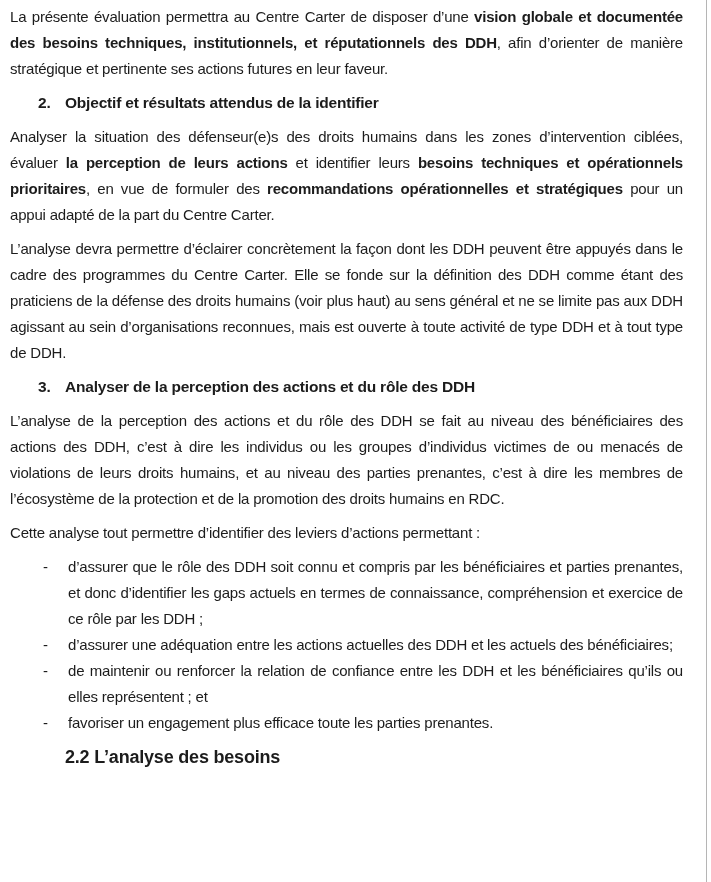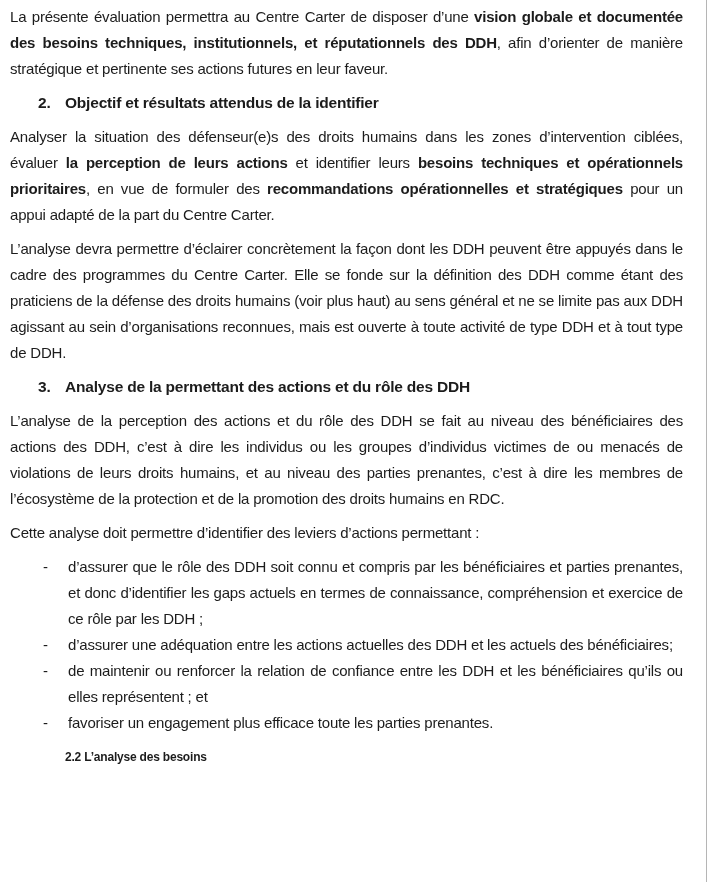--- a/index.html
+++ b/index.html
@@ -49,21 +49,21 @@
   .bullet .b-marker {
     flex: none;
     width: 25px;
     margin-left: 33px;
   }
   .bullet .b-text {
     flex: 1;
     text-align: justify;
   }
   .sub-heading {
-    font-size: 12px;
+    font-size: 18px;
     font-weight: bold;
     line-height: 26px;
     letter-spacing: -0.2px;
     margin: 6px 0 0 55px;
   }
   .bold-run { font-weight: bold; }
   .right-edge {
     position: absolute;
     top: 0;
     right: 4px;
@@ -79,24 +79,24 @@
   <div id="doc">
       <p class="para"><span>La présente évaluation permettra au Centre Carter de disposer d’une </span><span class="bold-run">vision globale et documentée des besoins techniques, institutionnels, et réputationnels des DDH</span><span>, afin d’orienter de manière stratégique et pertinente ses actions futures en leur faveur.</span></p>
       <div class="heading">
         <span class="h-num">2.</span>
         <span class="h-text">Objectif et résultats attendus de la identifier</span>
       </div>
       <p class="para"><span>Analyser la situation des défenseur(e)s des droits humains dans les zones d’intervention ciblées, évaluer </span><span class="bold-run">la perception de leurs actions</span><span> et identifier leurs </span><span class="bold-run">besoins techniques et opérationnels prioritaires</span><span>, en vue de formuler des </span><span class="bold-run">recommandations opérationnelles et stratégiques</span><span> pour un appui adapté de la part du Centre Carter.</span></p>
       <p class="para"><span>L’analyse devra permettre d’éclairer concrètement la façon dont les DDH peuvent être appuyés dans le cadre des programmes du Centre Carter. Elle se fonde sur la définition des DDH comme étant des praticiens de la défense des droits humains (voir plus haut) au sens général et ne se limite pas aux DDH agissant au sein d’organisations reconnues, mais est ouverte à toute activité de type DDH et à tout type de DDH.</span></p>
       <div class="heading">
         <span class="h-num">3.</span>
-        <span class="h-text">Analyse de la permettant des actions et du rôle des DDH</span>
+        <span class="h-text">Analyser de la perception des actions et du rôle des DDH</span>
       </div>
       <p class="para"><span>L’analyse de la perception des actions et du rôle des DDH se fait au niveau des bénéficiaires des actions des DDH, c’est à dire les individus ou les groupes d’individus victimes de ou menacés de violations de leurs droits humains, et au niveau des parties prenantes, c’est à dire les membres de l’écosystème de la protection et de la promotion des droits humains en RDC.</span></p>
-      <p class="para"><span>Cette analyse doit permettre d’identifier des leviers d’actions permettant :</span></p>
+      <p class="para"><span>Cette analyse tout permettre d’identifier des leviers d’actions permettant :</span></p>
       <div class="bullet-list">
         <div class="bullet">
           <span class="b-marker">-</span>
           <div class="b-text"><span>d’assurer que le rôle des DDH soit connu et compris par les bénéficiaires et parties prenantes, et donc d’identifier les gaps actuels en termes de connaissance, compréhension et exercice de ce rôle par les DDH ;</span></div>
         </div>
         <div class="bullet">
           <span class="b-marker">-</span>
           <div class="b-text"><span>d’assurer une adéquation entre les actions actuelles des DDH et les actuels des bénéficiaires;</span></div>
         </div>
         <div class="bullet">

